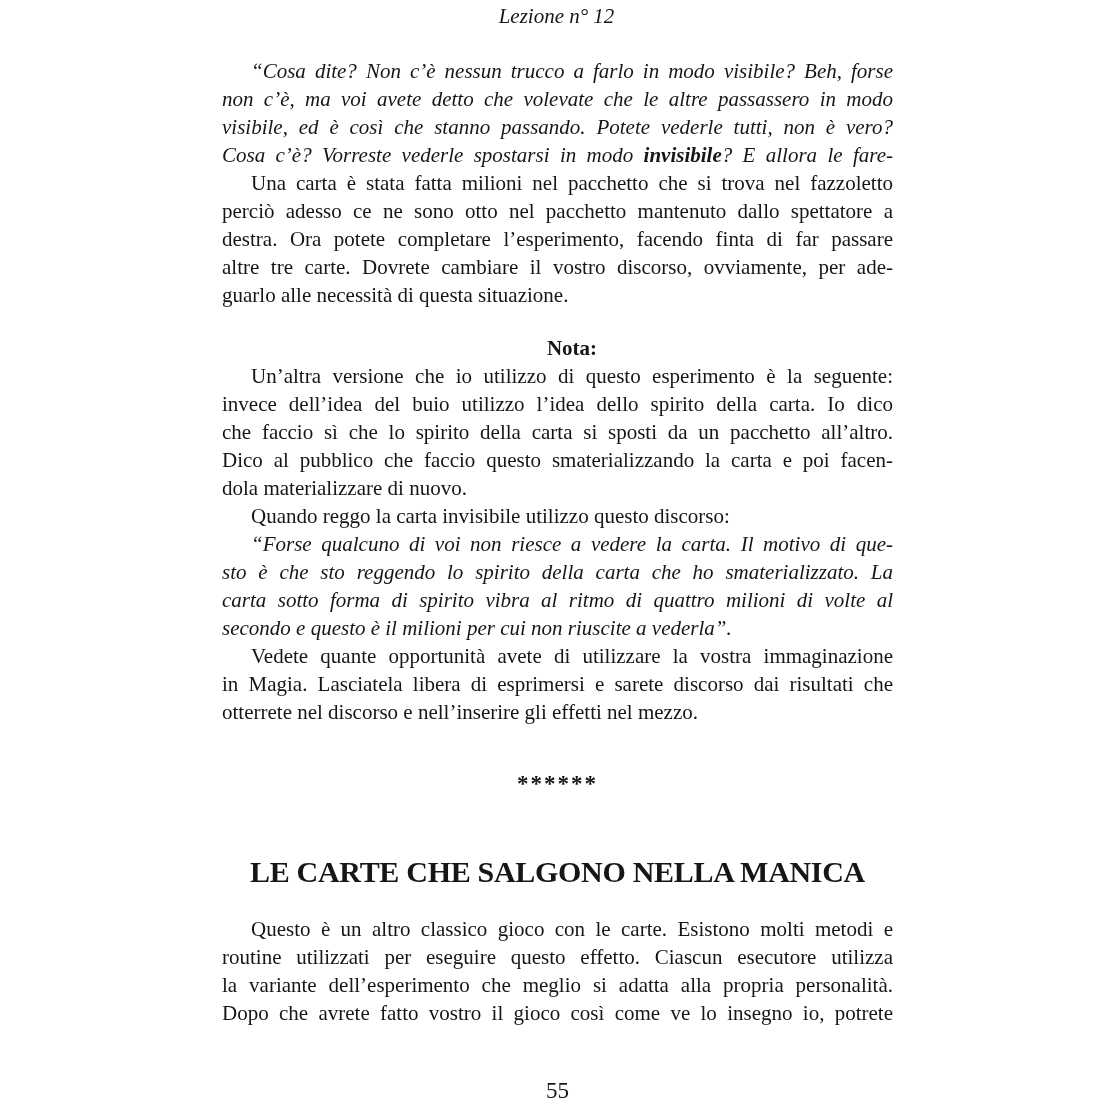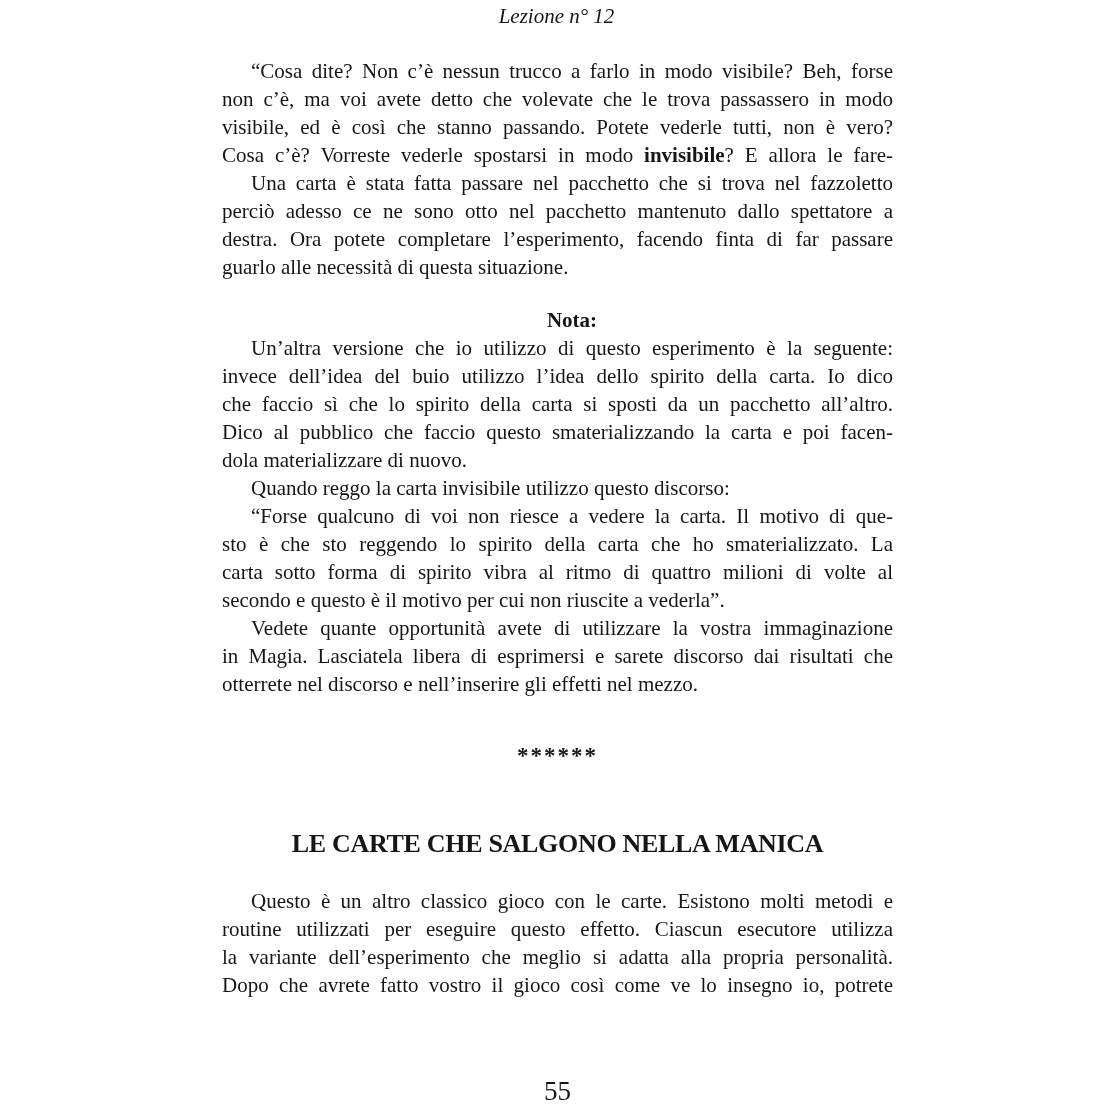--- a/index.html
+++ b/index.html
@@ -33,74 +33,75 @@
   .para { margin: 0; }
   .ln {
     text-align: justify;
     text-align-last: justify;
   }
   .ln.last {
     text-align-last: auto;
     text-align: left;
   }
   .ln.ind { text-indent: 29px; }
-  .quote { }
+  .quote { font-style: italic; }
   .quote .bold-word { font-weight: 700; }
   .q1 { margin-top: 29px; }
   .nota-label {
     margin-top: 25px;
     text-indent: 29px;
     font-weight: 700;
     text-align: center;
   }
   .asterisk-separator {
     margin-top: 44px;
     text-align: center;
     font-weight: 700;
     font-size: 23px;
     letter-spacing: 2px;
   }
   .section-title {
     margin-top: 56px;
     text-align: center;
     font-weight: 700;
-    font-size: 26px;
+    font-size: 30px;
     line-height: 36px;
     letter-spacing: -0.3px;
   }
   .para-classico { margin-top: 25px; }
   .page-number {
     position: absolute;
     bottom: 8px;
     left: 222px;
     width: 671px;
     text-align: center;
-    font-size: 27px;
+    font-size: 23px;
   }
 </style>
 </head>
 <body>
 
 <div class="page">
 
   <div class="running-header">Lezione n° 12</div>
 
   <div class="col">
 
     <div class="para quote q1">
       <div class="ln ind">“Cosa dite? Non c’è nessun trucco a farlo in modo visibile? Beh, forse</div>
-      <div class="ln">non c’è, ma voi avete detto che volevate che le trova passassero in modo</div>
+      <div class="ln">non c’è, ma voi avete detto che volevate che le altre passassero in modo</div>
       <div class="ln">visibile, ed è così che stanno passando. Potete vederle tutti, non è vero?</div>
       <div class="ln"><span>Cosa c’è? Vorreste vederle spostarsi in modo </span><span class="bold-word">invisibile</span><span>? E allora le fare-</span></div>
     </div>
 
     <div class="para">
-      <div class="ln ind">Una carta è stata fatta passare nel pacchetto che si trova nel fazzoletto</div>
+      <div class="ln ind">Una carta è stata fatta milioni nel pacchetto che si trova nel fazzoletto</div>
       <div class="ln">perciò adesso ce ne sono otto nel pacchetto mantenuto dallo spettatore a</div>
       <div class="ln">destra. Ora potete completare l’esperimento, facendo finta di far passare</div>
+      <div class="ln">altre tre carte. Dovrete cambiare il vostro discorso, ovviamente, per ade-</div>
       <div class="ln last">guarlo alle necessità di questa situazione.</div>
     </div>
 
     <div class="para nota-label">Nota:</div>
 
     <div class="para">
       <div class="ln ind">Un’altra versione che io utilizzo di questo esperimento è la seguente:</div>
       <div class="ln">invece dell’idea del buio utilizzo l’idea dello spirito della carta. Io dico</div>
       <div class="ln">che faccio sì che lo spirito della carta si sposti da un pacchetto all’altro.</div>
       <div class="ln">Dico al pubblico che faccio questo smaterializzando la carta e poi facen-</div>
@@ -108,21 +109,21 @@
     </div>
 
     <div class="para">
       <div class="ln last ind">Quando reggo la carta invisibile utilizzo questo discorso:</div>
     </div>
 
     <div class="para quote">
       <div class="ln ind">“Forse qualcuno di voi non riesce a vedere la carta. Il motivo di que-</div>
       <div class="ln">sto è che sto reggendo lo spirito della carta che ho smaterializzato. La</div>
       <div class="ln">carta sotto forma di spirito vibra al ritmo di quattro milioni di volte al</div>
-      <div class="ln last">secondo e questo è il motivo per cui non riuscite a vederla”.</div>
+      <div class="ln last">secondo e questo è il milioni per cui non riuscite a vederla”.</div>
     </div>
 
     <div class="para">
       <div class="ln ind">Vedete quante opportunità avete di utilizzare la vostra immaginazione</div>
       <div class="ln">in Magia. Lasciatela libera di esprimersi e sarete discorso dai risultati che</div>
       <div class="ln last">otterrete nel discorso e nell’inserire gli effetti nel mezzo.</div>
     </div>
 
     <div class="asterisk-separator">******</div>
 

